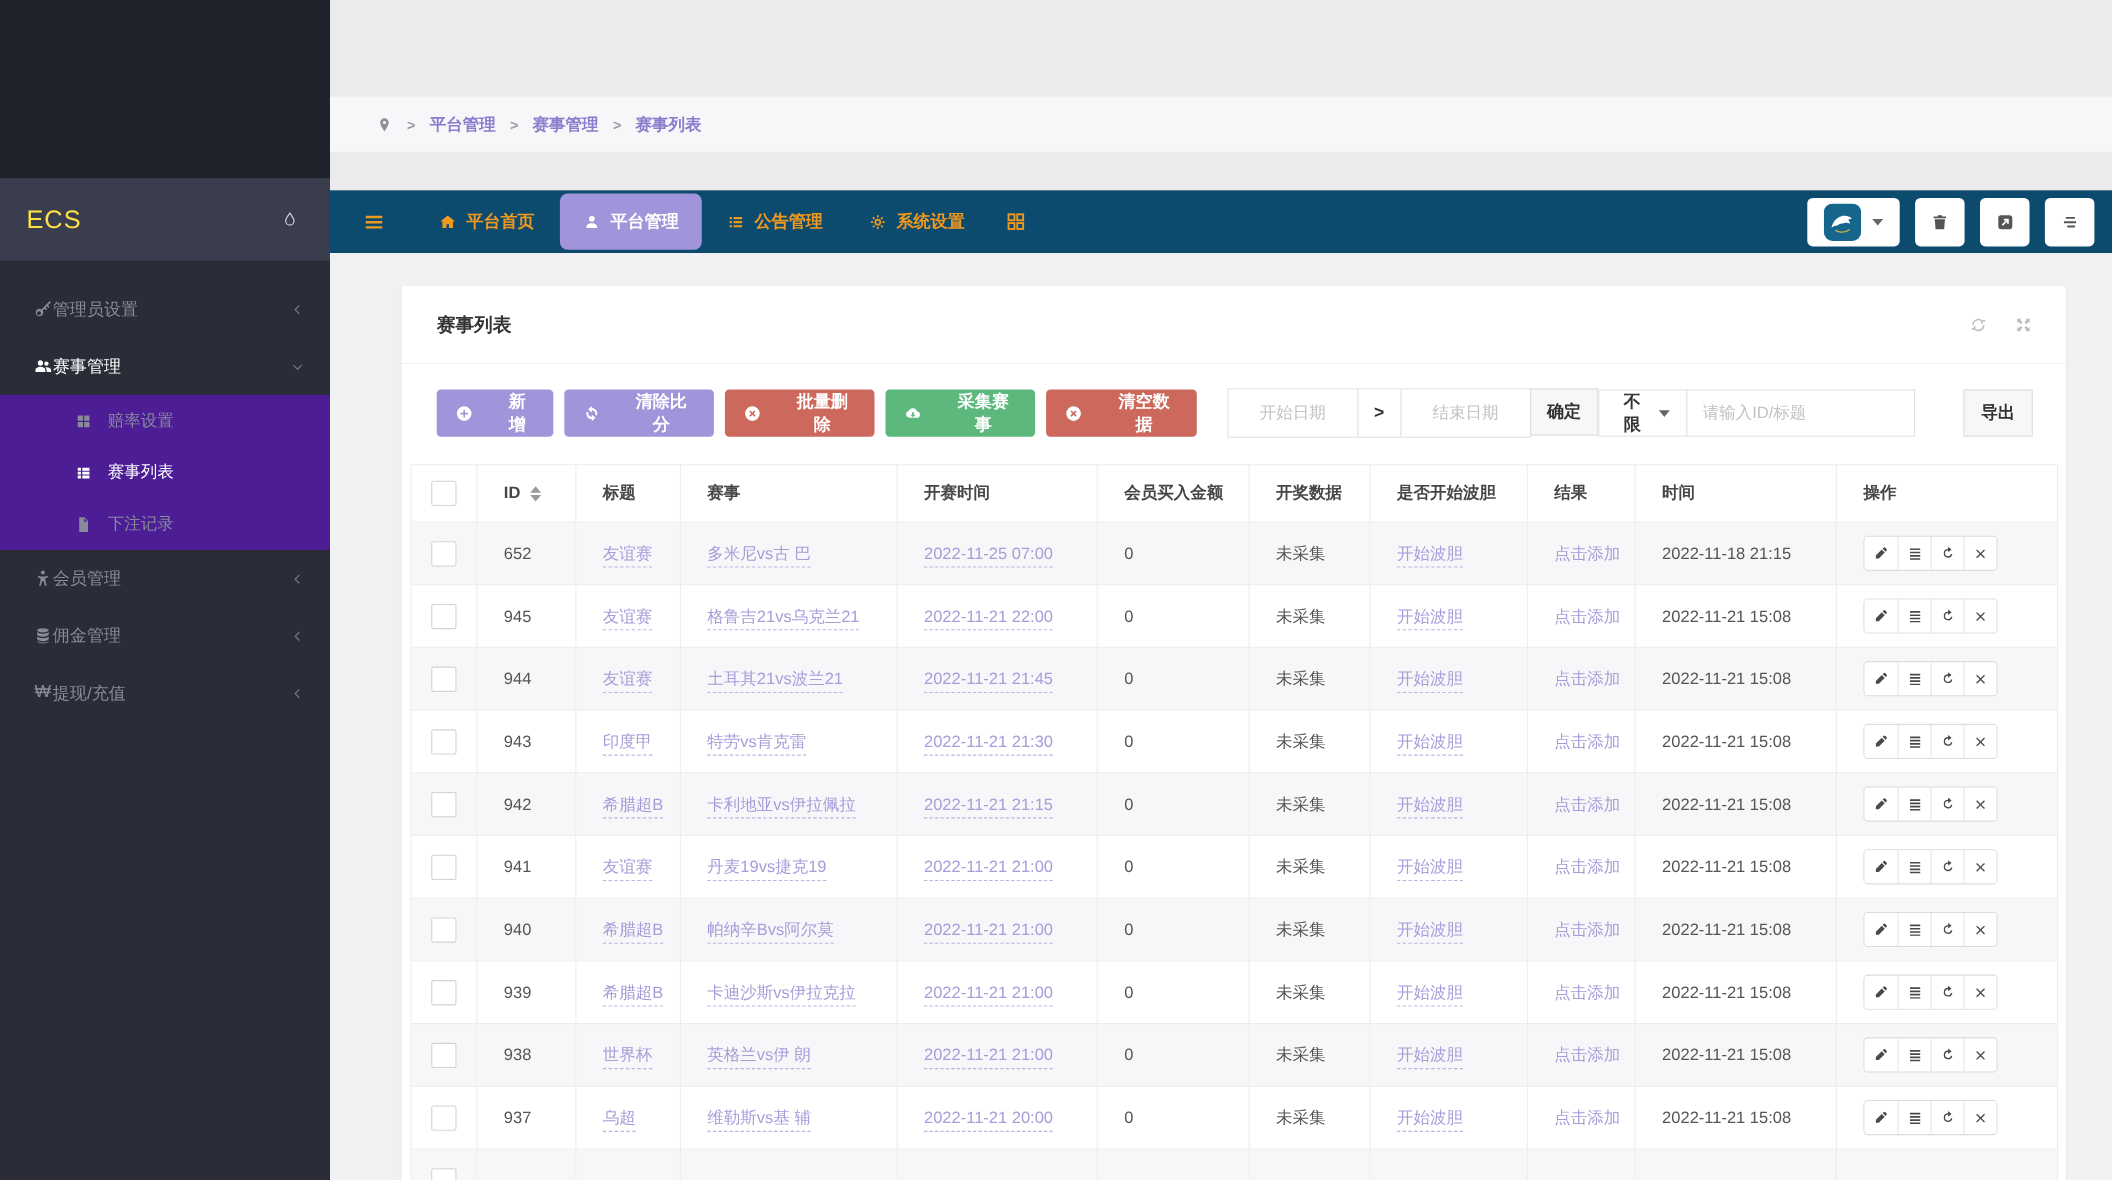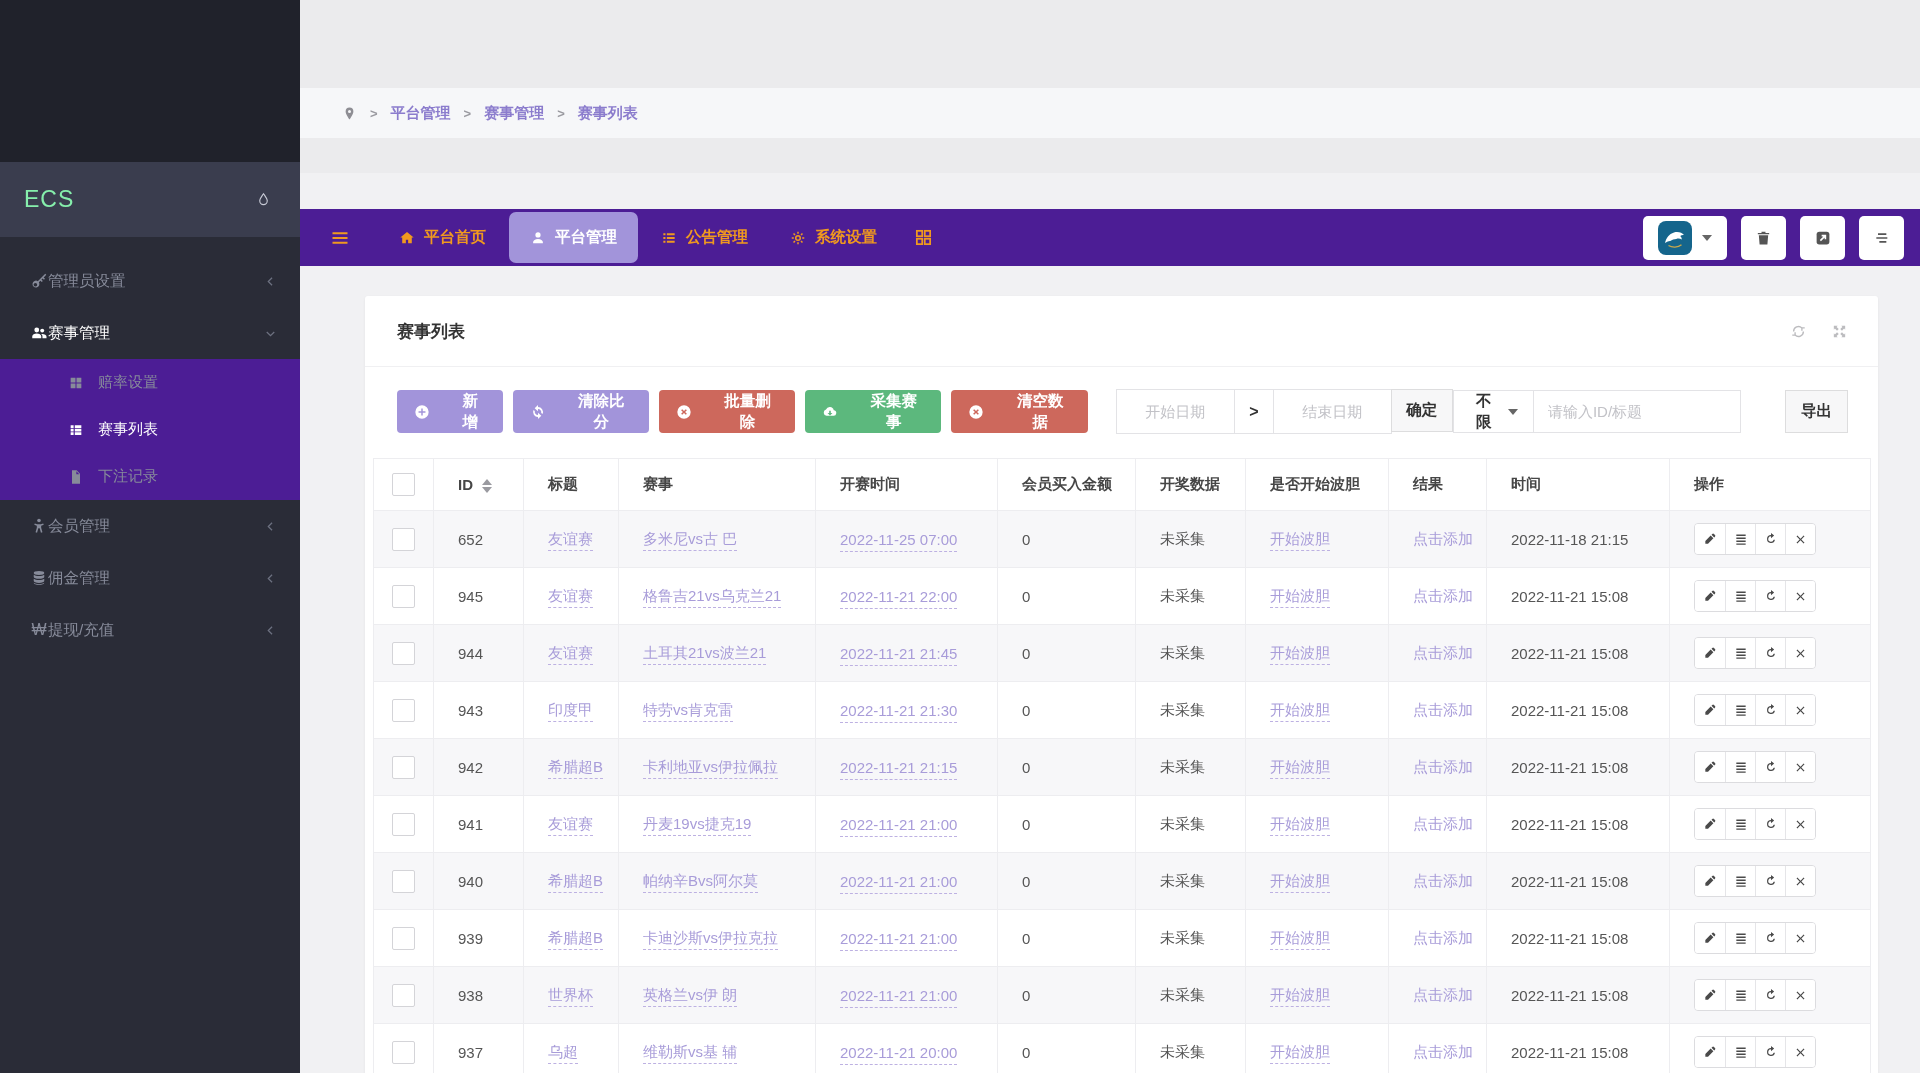--- a/index.html
+++ b/index.html
@@ -3,42 +3,42 @@
 <meta charset="utf-8">
 <style>
   html,body{margin:0;padding:0;background:#dcdcdf;}
   body{font-family:"Liberation Sans","DejaVu Sans",sans-serif;}
   .app{position:relative;width:1920px;height:1073px;overflow:hidden;background:#f1f1f3;}
 
   
   .sidebar{position:absolute;left:0;top:0;width:300px;height:1073px;background:#2a2c37;z-index:5;}
   .sb-top{height:162px;background:#20222b;}
   .brand{height:75px;background:#3a3d4e;display:flex;align-items:center;justify-content:space-between;padding:0 28px 0 24px;}
-  .brand-name{color:#86efac;font-size:23px;letter-spacing:1px;}
+  .brand-name{color:#fde047;font-size:23px;letter-spacing:1px;}
   .menu{padding-top:18px;}
   .side-item{height:52px;display:flex;align-items:center;padding:0 22px 0 30px;color:#878b9a;font-size:15.5px;cursor:pointer;}
   .side-item .lbl{flex:1;}
   .side-item.active{color:#fff;}
   .submenu{background:#4c1d95;}
   .sub-item{height:47px;display:flex;align-items:center;padding-left:68px;color:#878b9a;font-size:15px;cursor:pointer;}
   .sub-item .lbl{margin-left:14px;}
   .sub-item.active{color:#fff;}
   .chev{color:#6d7180;}
   .won-glyph{font-size:16px;line-height:1;width:18px;text-align:center;}
 
   
   .main{position:absolute;left:300px;top:0;width:1620px;height:1073px;}
   .band-a{height:88px;background:#ebebed;}
   .crumb-bar{height:50px;background:#f6f7f9;display:flex;align-items:center;padding-left:42px;font-size:15px;}
   .band-b{height:35px;background:#ebebed;}
   .crumb-sep{color:#9a9aa0;margin:0 13px;font-size:13px;font-weight:700;}
   .crumb-link{color:#8b7ccd;font-weight:700;text-decoration:none;cursor:pointer;}
 
   
-  .navbar{height:57px;background:#4c1d95;display:flex;align-items:center;padding-left:30px;margin-top:36px;}
+  .navbar{height:57px;background:#0c4a6e;display:flex;align-items:center;padding-left:30px;}
   .nav-burger{color:#f0991f;margin-right:28px;cursor:pointer;}
   .tabs{display:flex;align-items:center;height:100%;}
   .tab{display:flex;align-items:center;gap:9px;color:#f0991f;font-size:15.5px;font-weight:700;padding:0 21px;height:100%;cursor:pointer;}
   .tab.active{background:#a294da;color:#fff;border-radius:7px;height:51px;margin:0 2px;}
   .apps-grid{color:#f0991f;margin-left:16px;cursor:pointer;}
   .nav-right{margin-left:auto;display:flex;align-items:center;gap:14px;padding-right:16px;}
   .nav-btn{height:44px;min-width:45px;background:#fff;border:none;border-radius:5px;display:flex;align-items:center;justify-content:center;color:#555;cursor:pointer;}
   .avatar-btn{width:84px;gap:10px;}
   .logo-chip{width:34px;height:34px;display:block;}
   .caret{width:0;height:0;border-left:5px solid transparent;border-right:5px solid transparent;border-top:6px solid #666;display:inline-block;}

